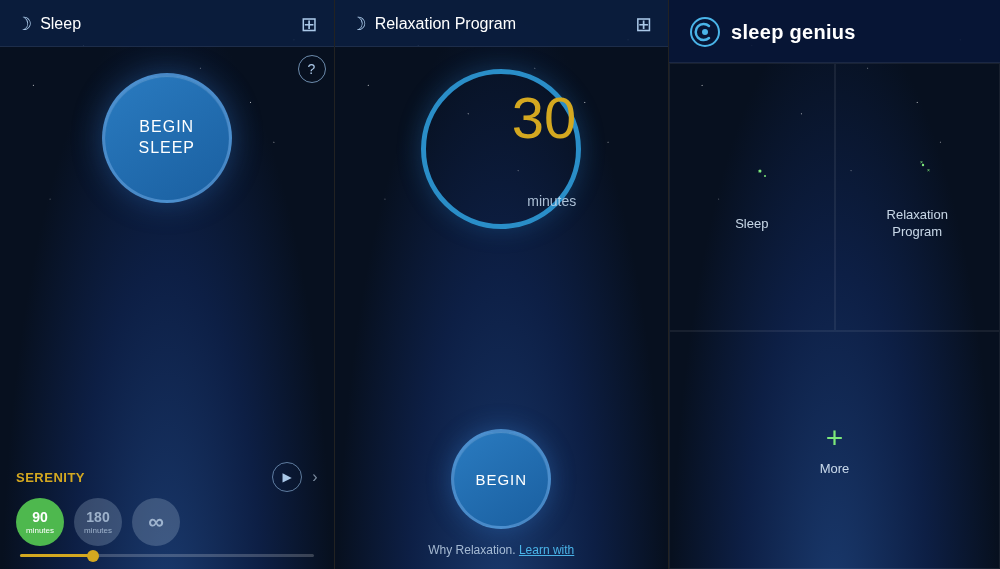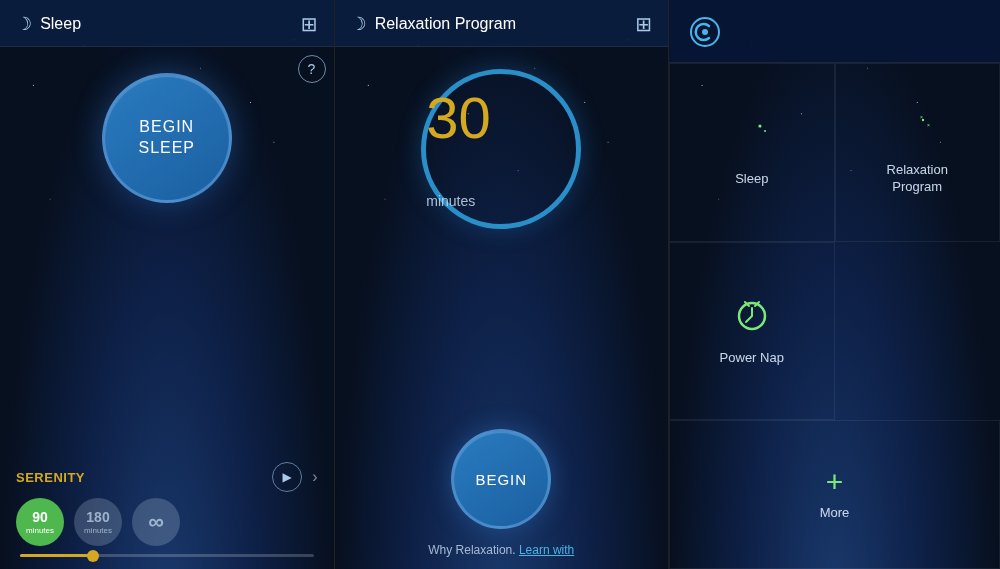--- a/index.html
+++ b/index.html
@@ -257,21 +257,21 @@
       padding: 10px 16px 12px;
     }
 
     .timer-circle {
       width: 160px;
       height: 160px;
       border-radius: 50%;
       border: 5px solid #2a8ec8;
       display: flex;
       flex-direction: column;
-      align-items: flex-start;
+      align-items: flex-end;
       justify-content: center;
       margin-top: 12px;
       box-shadow: 0 0 25px rgba(40,130,200,0.3);
       gap: 44px;
     }
     .timer-number {
       color: #d4a820;
       font-size: 58px;
       font-weight: 300;
       line-height: 1;
@@ -481,20 +481,21 @@
   <div class="bg-bridge"></div>
   <div class="stars"></div>
 
   <div class="menu-header">
 
     <svg class="logo-icon" viewBox="0 0 32 32" fill="none">
       <circle cx="16" cy="16" r="14" stroke="#4ab4e8" stroke-width="2" fill="none"></circle>
       <path d="M 20 10 A 8 8 0 1 0 20 22" stroke="#4ab4e8" stroke-width="2.5" fill="none" stroke-linecap="round"></path>
       <circle cx="16" cy="16" r="3" fill="#4ab4e8"></circle>
     </svg>
+    <span class="logo-text">sleep genius</span>
   </div>
 
   <div class="menu-grid">
 
     <div class="menu-item">
       <div class="menu-icon icon-green">
         
         <svg width="40" height="40" viewBox="0 0 40 40" fill="none">
           <path d="M22 8 A12 12 0 1 0 22 32 A9 9 0 1 1 22 8Z" fill="#7de87a"></path>
           <circle cx="28" cy="9" r="1.5" fill="#7de87a"></circle>
@@ -513,31 +514,20 @@
           <circle cx="26" cy="12" r="1.2" fill="#7de87a"></circle>
           <text x="23" y="11" font-size="5" fill="#7de87a">×</text>
 
           <path d="M23 16 A6 6 0 1 0 23 28 A4.5 4.5 0 1 1 23 16Z" fill="#7de87a" opacity="0.8"></path>
           <text x="30" y="19" font-size="5" fill="#7de87a">×</text>
         </svg>
       </div>
       <span class="menu-item-label">Relaxation<br>Program</span>
     </div>
 
-    <div class="menu-item">
-      <div class="menu-icon icon-green">
-        <svg width="40" height="40" viewBox="0 0 40 40" fill="none">
-          <circle cx="20" cy="20" r="13" stroke="#7de87a" stroke-width="2.5" fill="none"></circle>
-          <path d="M20 12 L20 20 L14 26" stroke="#7de87a" stroke-width="2" stroke-linecap="round" stroke-linejoin="round"></path>
-          <line x1="13" y1="6" x2="17" y2="10" stroke="#7de87a" stroke-width="2" stroke-linecap="round"></line>
-          <line x1="27" y1="6" x2="23" y2="10" stroke="#7de87a" stroke-width="2" stroke-linecap="round"></line>
-        </svg>
-      </div>
-      <span class="menu-item-label">Power Nap</span>
-    </div>
 
     <div class="menu-item menu-item-more">
       <div class="menu-icon icon-green" style="font-size:30px; font-weight:300; color:#7de87a;">+</div>
       <span class="menu-item-label">More</span>
     </div>
 
   </div>
 </div>
 
 </body></html>

